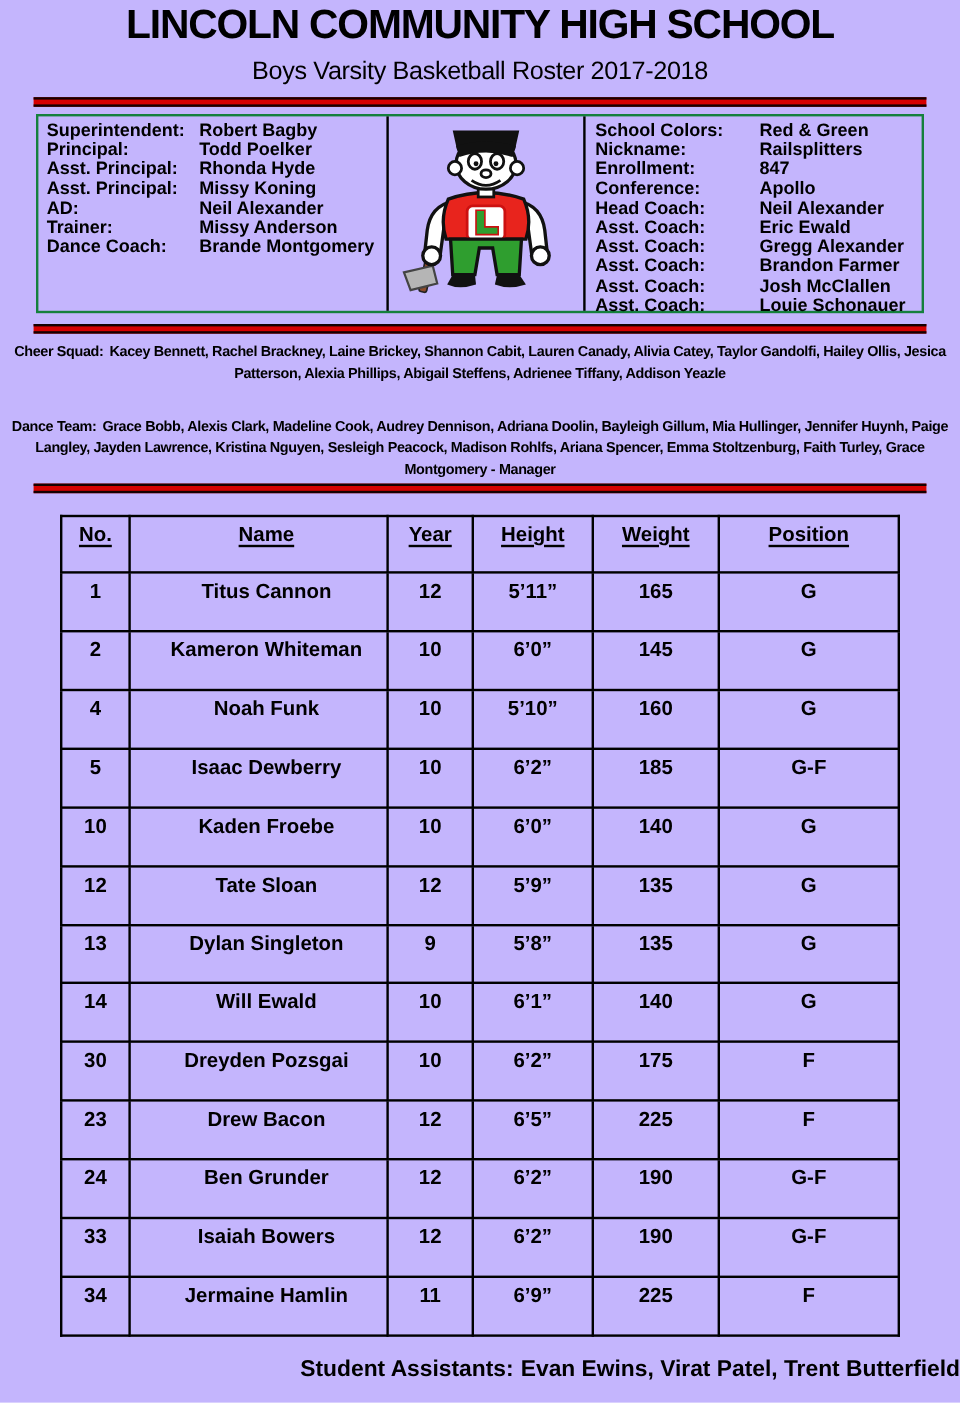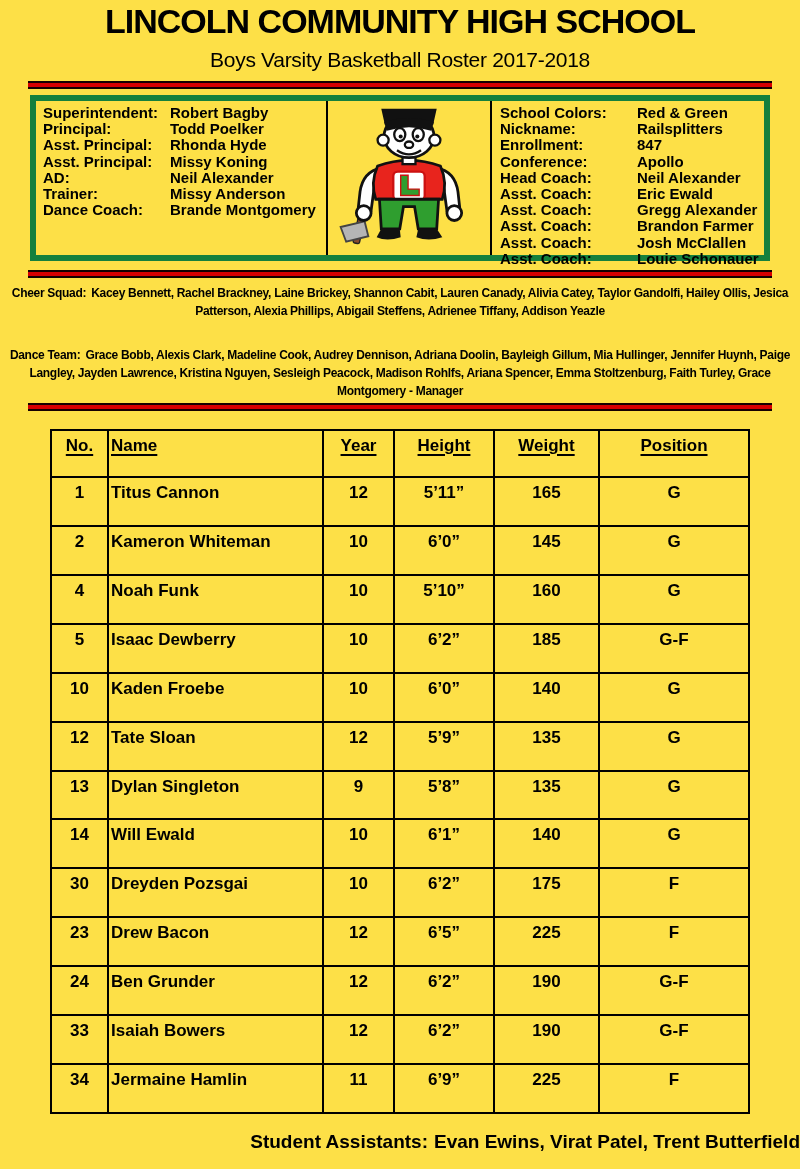--- a/index.html
+++ b/index.html
@@ -1,49 +1,49 @@
 <!DOCTYPE html>
 <html><head>
 <meta charset="utf-8">
 <style>
   html,body{margin:0;padding:0;background:#fff;}
-  .page{position:relative;width:800px;height:1169px;background:#fde047;overflow:hidden;
+  .page{position:relative;width:800px;height:1169px;background:#c4b5fd;overflow:hidden;
         font-family:"Liberation Sans",sans-serif;color:#000;}
 
   .title{position:absolute;top:2px;left:0;right:0;margin:0;text-align:center;
          font-size:34px;font-weight:700;letter-spacing:-1px;}
   .subtitle{position:absolute;top:48px;left:0;right:0;margin:0;text-align:center;
             font-size:21px;font-weight:400;letter-spacing:-0.3px;}
 
   .red-rule{position:absolute;left:28px;right:28px;height:4px;background:#d60000;
             border-top:2px solid #150000;border-bottom:2px solid #150000;}
   .rule-1{top:81px}.rule-2{top:270px}.rule-3{top:403px}
 
   .info-box{position:absolute;top:95px;left:30px;width:740px;height:166px;
-            border:6px solid #15803d;box-sizing:border-box;display:flex;}
+            border:2px solid #15803d;box-sizing:border-box;display:flex;}
   .info-cell{box-sizing:border-box;}
   .info-left{width:292px;border-right:2px solid #000;padding:4px 0 0 7px;}
   .info-mascot{width:164px;border-right:2px solid #000;display:flex;
                align-items:center;justify-content:center;}
   .info-right{flex:1;padding:4px 0 0 8px;}
   .info-row{display:flex;font-size:15px;font-weight:700;line-height:16.2px;white-space:nowrap;}
   .info-left .info-label{width:127px;flex:none;}
   .info-right .info-label{width:137px;flex:none;}
 
   .squad{position:absolute;left:5px;right:5px;margin:0;text-align:center;
          font-weight:700;font-size:12px;line-height:18px;letter-spacing:-0.3px;}
   .cheer{top:284px}.dance{top:346px}
   .squad-label{margin-right:5px;}
 
   .roster{position:absolute;top:429px;left:50px;width:698px;height:685px;
           border-collapse:collapse;table-layout:fixed;}
   .roster th,.roster td{border:2px solid #000;vertical-align:top;font-weight:700;
           font-size:17px;padding:5px 0 0 0;text-align:center;overflow:hidden;}
   .roster th{text-decoration:underline;text-decoration-thickness:2px;text-underline-offset:3px;}
-  .roster th.col-name,.roster td.col-name{text-align:left;padding-left:2px;}
+  .roster th.col-name,.roster td.col-name{text-align:center;padding-left:13px;}
   .roster thead tr{height:47px;}
   .roster tbody tr{height:45.5px;}
 
   .footer{position:absolute;top:1131px;left:0;right:0;margin:0;text-align:right;
           font-weight:700;font-size:19px;}
   .footer-label{margin-right:6px;}
 </style>
 </head>
 <body>
 

